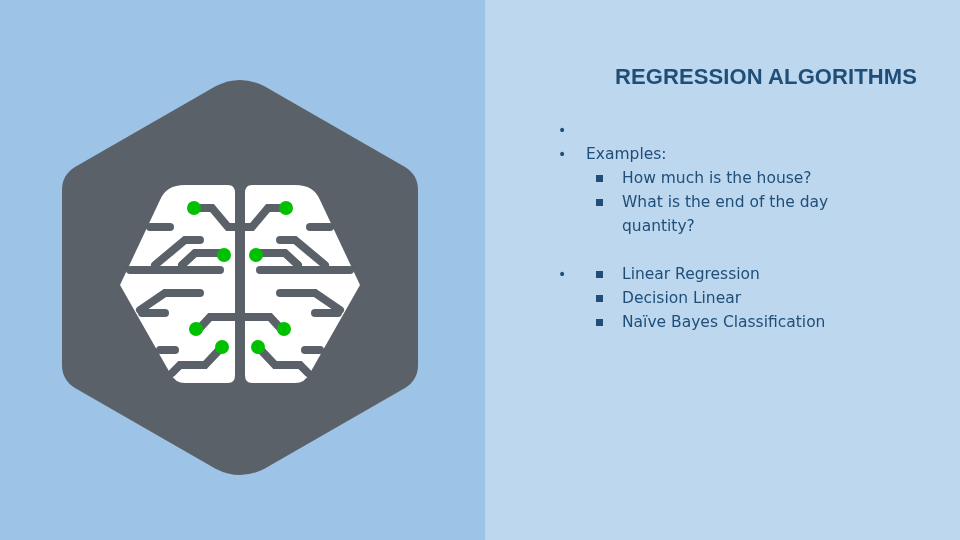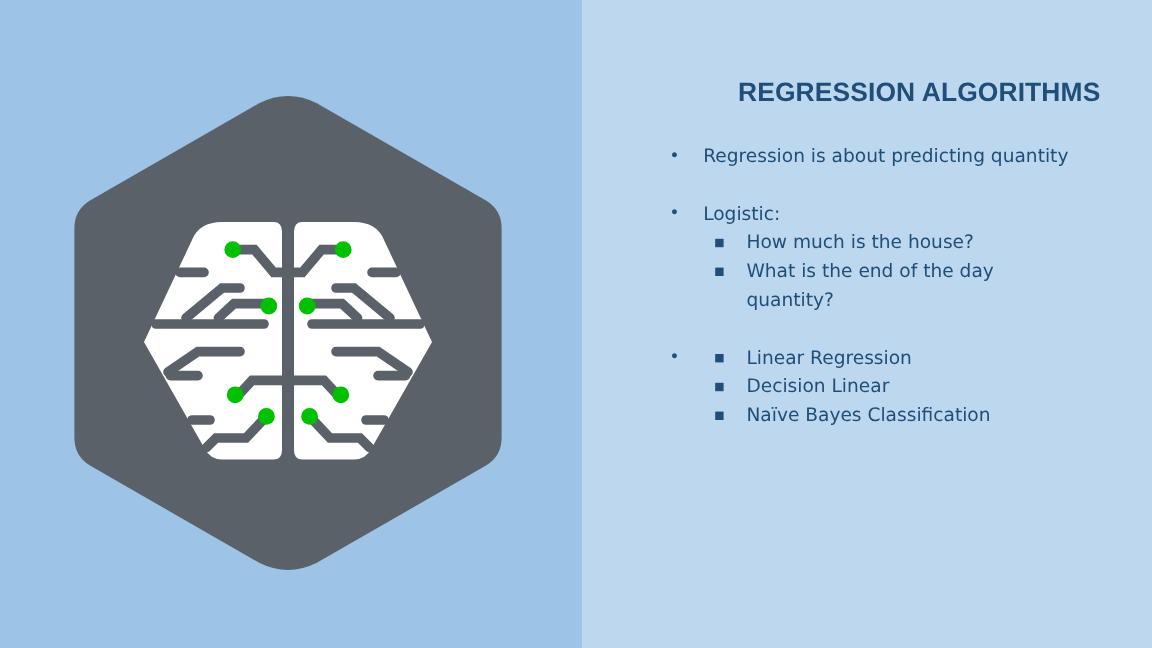--- a/index.html
+++ b/index.html
@@ -88,27 +88,26 @@
 </div>
 
 <div class="right-panel"></div>
 
 <div class="title">REGRESSION ALGORITHMS</div>
 
 <div class="content">
   <div class="group">
     <div class="bullet">
       <span class="dot">•</span>
-      <span>Regression is about predicting quantity</span>
     </div>
   </div>
   <div class="group">
     <div class="bullet">
       <span class="dot">•</span>
-      <span>Logistic:</span>
+      <span>Examples:</span>
     </div>
     <div class="sub">
       <span class="sq"></span>
       <span>How much is the house?</span>
     </div>
     <div class="sub" style="width:290px;">
       <span class="sq"></span>
       <span>What is the end of the day quantity?</span>
     </div>
   </div>

